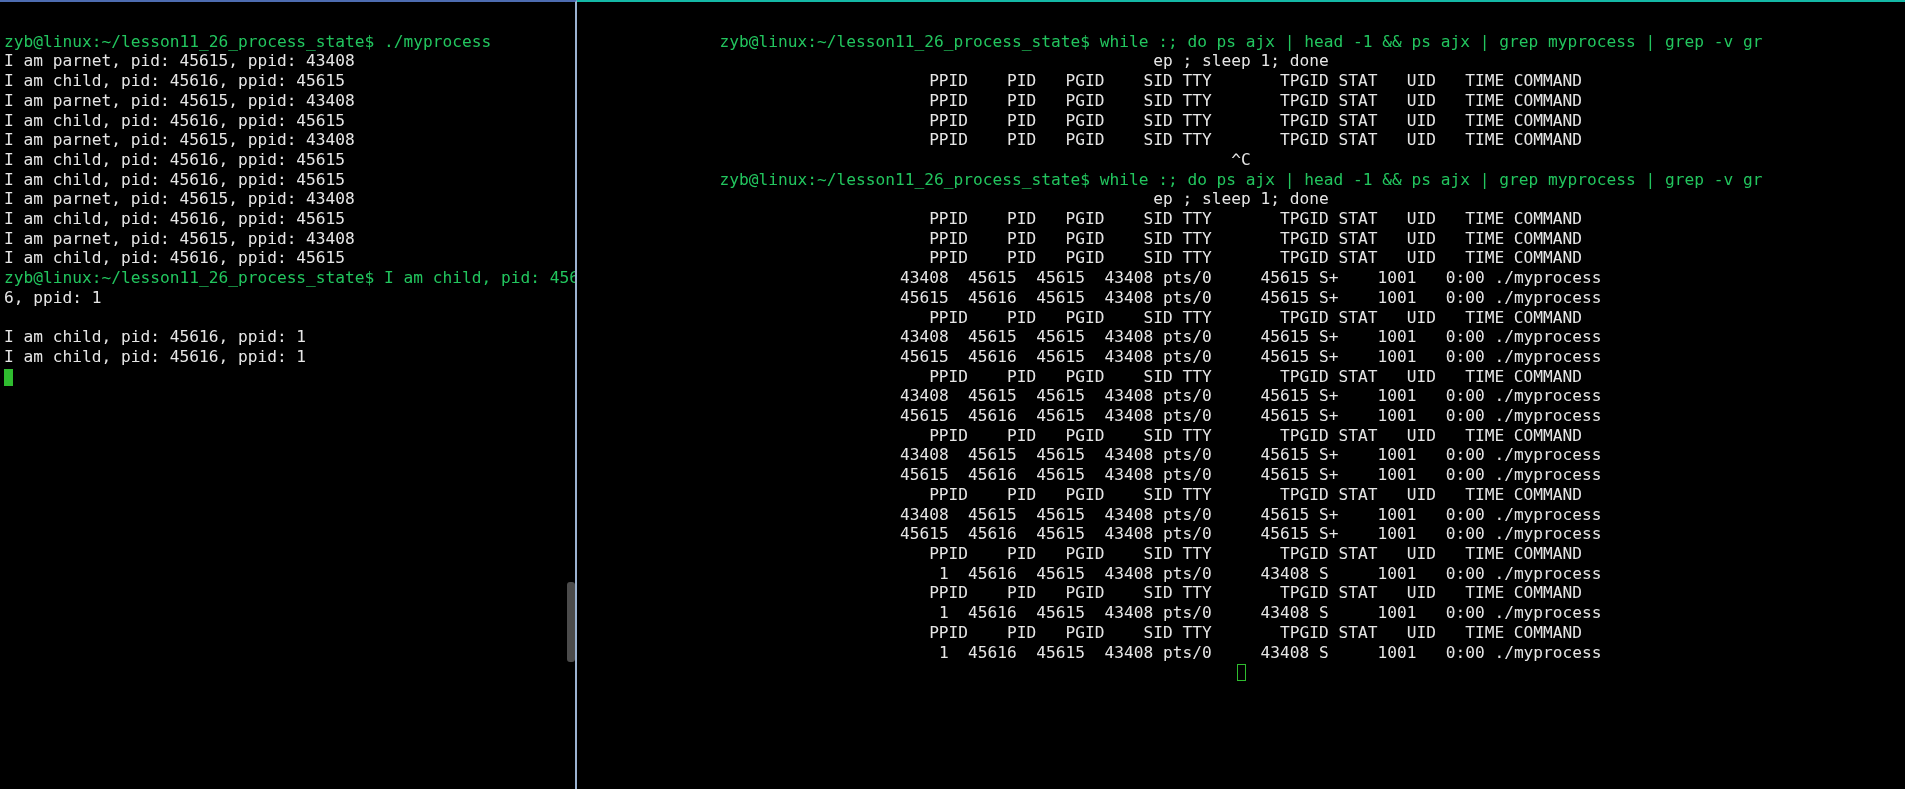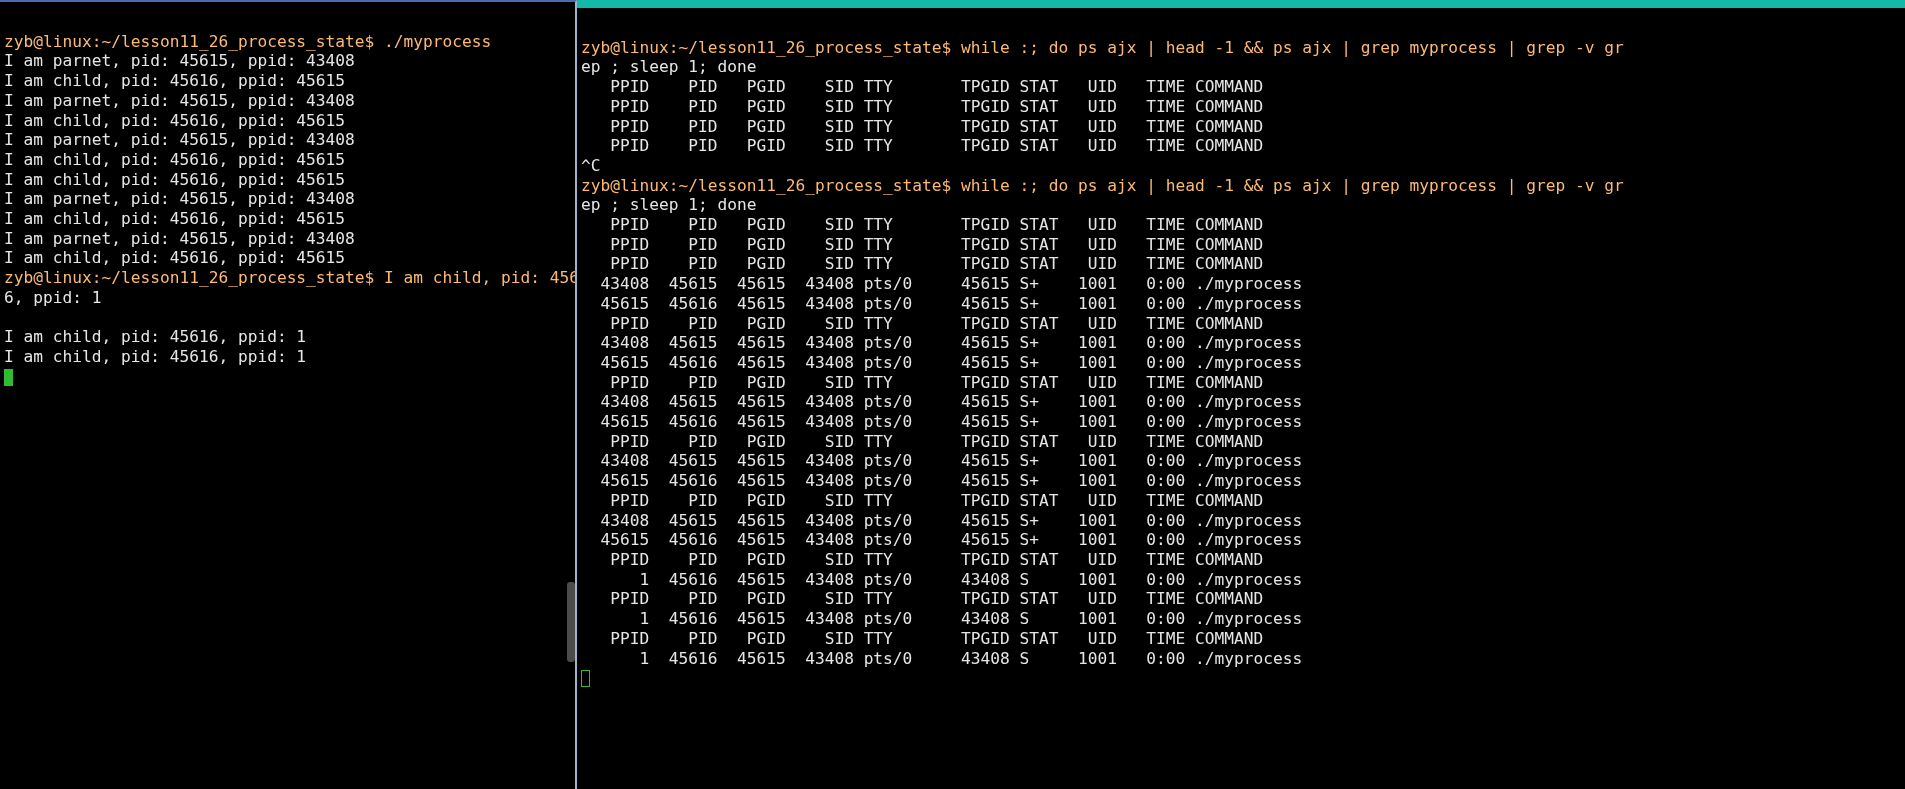--- a/index.html
+++ b/index.html
@@ -27,24 +27,25 @@
     white-space: pre;
   }
   .pane.left {
     width: 577px;
     border-right: 2px solid #9bb2d0;
     border-top: 2px solid #4d6cb0;
     overflow: hidden;
   }
   .pane.right {
     flex: 1;
-    border-top: 8px solid #14b8a6;
+    border-top: 2px solid #14b8a6;
     overflow: hidden;
+    text-align: center;
   }
-  .prompt-user { color: #fdba74; }
+  .prompt-user { color: #22c55e; }
   .cursor {
     display: inline-block;
     width: 9px;
     height: 17px;
     background: #2fbc2f;
     vertical-align: text-bottom;
   }
   .cursor.right-cursor {
     background: #000;
     border: 1px solid #2fbc2f;

